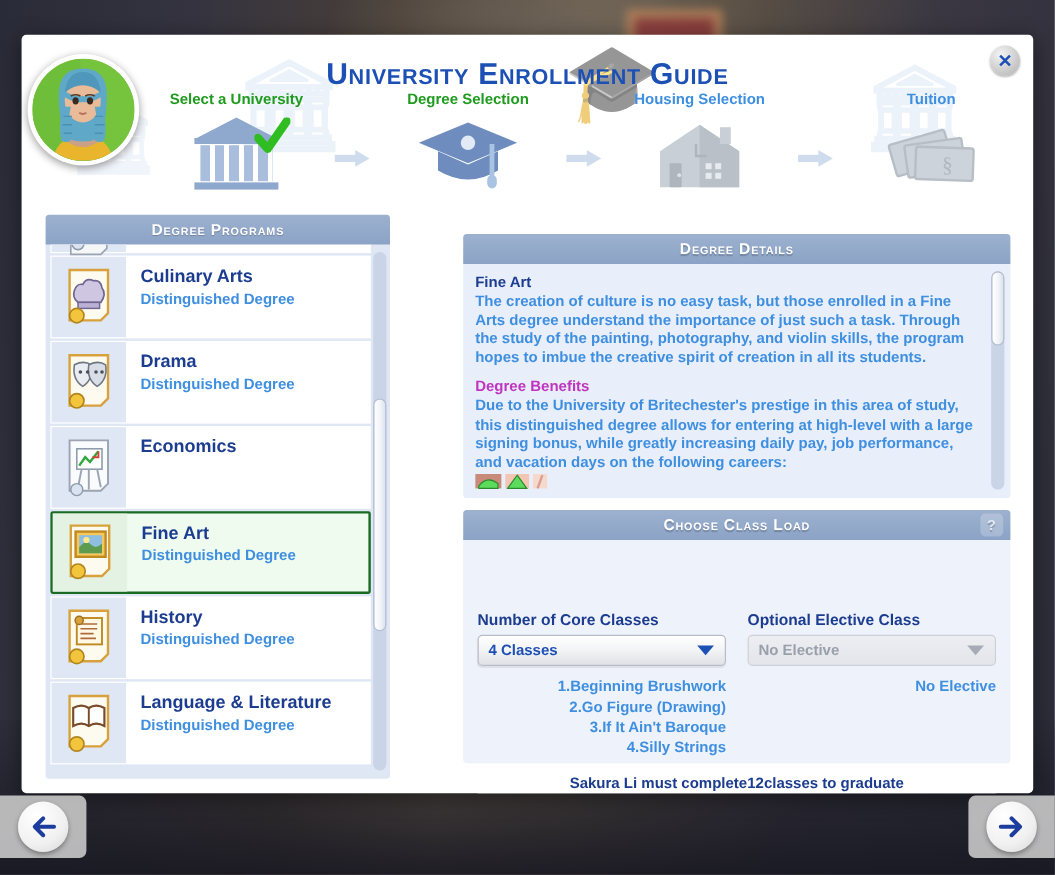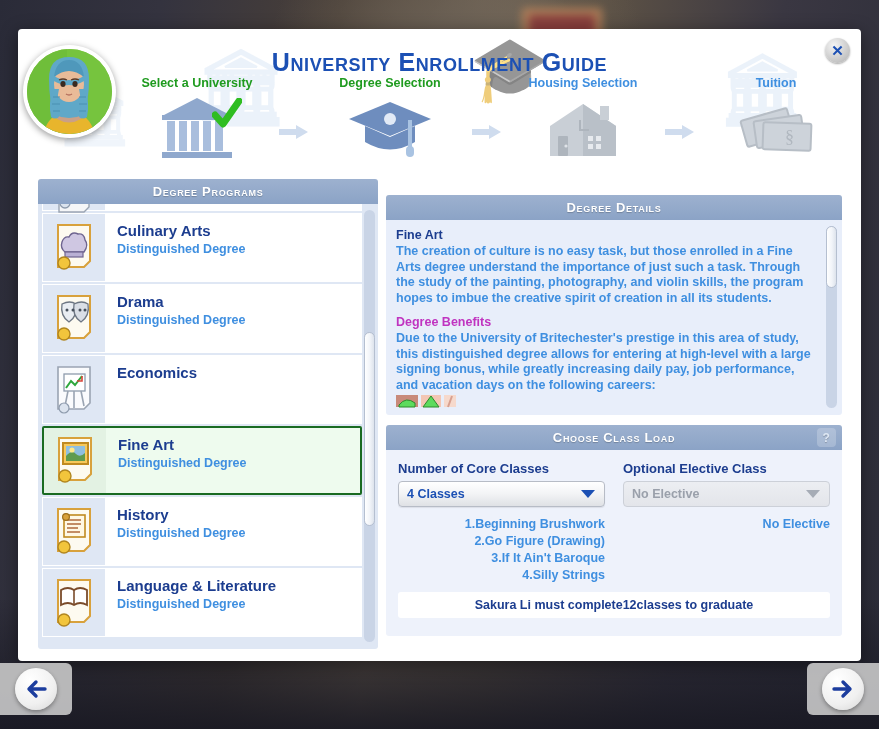--- a/index.html
+++ b/index.html
@@ -153,21 +153,21 @@
     width: 19px; height: 19px; border-radius: 4px;
     background: rgba(255,255,255,.22);
     color: #dfe8f4; font-size: 12px; font-weight: 700;
     display: flex; align-items: center; justify-content: center;
     font-variant: normal; cursor: pointer;
   }
 
   
   #left-pane {
     position: absolute; left: 20px; top: 150px;
-    width: 340px; height: 470px;
+    width: 287px; height: 470px;
   }
   #deg-list-wrap {
     position: relative;
     height: 445px;
     background: #dfe7f4;
     border-radius: 0 0 3px 3px;
     padding: 4px 16px 4px 4px;
     overflow: hidden;
   }
   .deg-row {
@@ -224,21 +224,21 @@
   
   #class-card { margin-top: 10px; }
   #class-body {
     background: #eef2fb;
     border-radius: 0 0 3px 3px;
     padding: 11px 12px 10px 12px;
     height: 186px;
   }
   .cl-cols { display: flex; gap: 18px; }
   .cl-col { flex: 1; }
-  .cl-label { font-size: 13px; font-weight: 700; color: #1c3d8f; margin-bottom: 5px; }
+  .cl-label { font-size: 13px; font-weight: 700; color: #1c3d8f; margin-bottom: 5px; margin-top: 48px; }
 
   .dd {
     height: 26px; border-radius: 4px;
     display: flex; align-items: center; padding: 0 8px;
     font-size: 12.5px; font-weight: 700;
     position: relative; cursor: pointer;
   }
   .dd.on {
     background: linear-gradient(180deg,#ffffff 0%,#f3f4f6 48%,#dfe1e5 100%);
     border: 1px solid #b7bcc6; color: #1c50b4;

